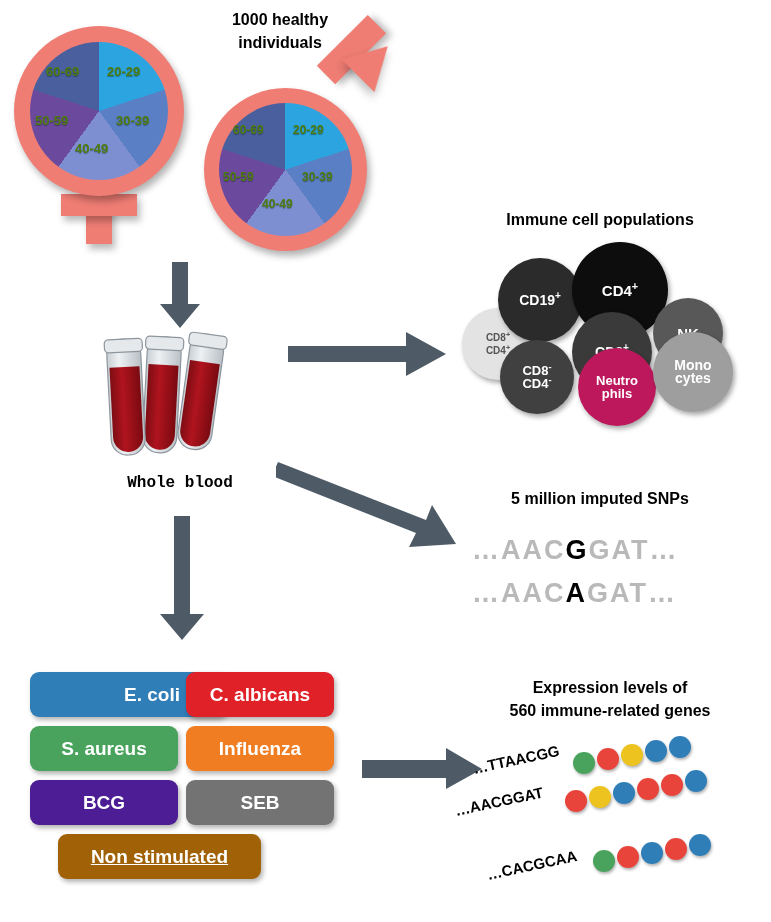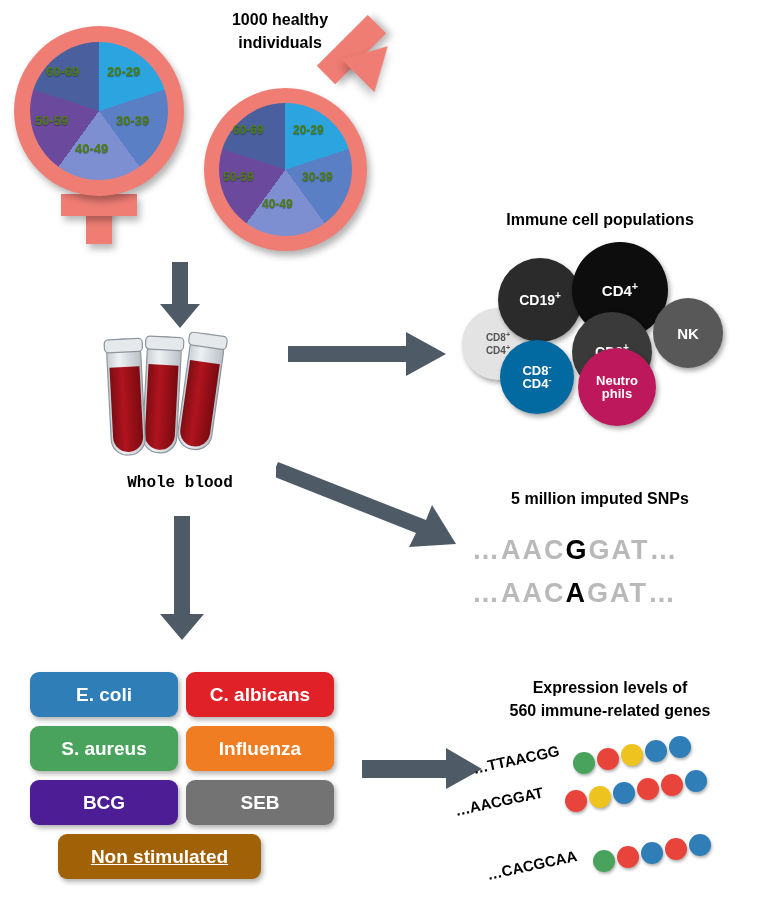--- a/index.html
+++ b/index.html
@@ -206,46 +206,52 @@
         <span>CD8<sup>+</sup></span>
       </div>
   </div>
 
   <div class="cell" style="left:203px;top:58px;width:70px;height:70px;background:#585858;color:#ffffff;font-size:15px;">
     <div>
         <span>NK</span>
       </div>
   </div>
 
-  <div class="cell" style="left:50px;top:100px;width:74px;height:74px;background:#0369a1;color:#ffffff;font-size:13px;">
+  <div class="cell" style="left:50px;top:100px;width:74px;height:74px;background:#404040;color:#ffffff;font-size:13px;">
     <div>
         <span>CD8<sup>-</sup></span>
         <span>CD4<sup>-</sup></span>
       </div>
   </div>
 
   <div class="cell" style="left:128px;top:108px;width:78px;height:78px;background:#be185d;color:#ffffff;font-size:13px;">
     <div>
         <span>Neutro</span>
         <span>phils</span>
       </div>
   </div>
 
+  <div class="cell" style="left:203px;top:92px;width:80px;height:80px;background:#9e9e9e;color:#ffffff;font-size:14px;">
+    <div>
+        <span>Mono</span>
+        <span>cytes</span>
+      </div>
+  </div>
 </div>
 
 <div class="ttl abs" style="left:450px;top:487px;width:300px;">5 million imputed SNPs</div>
 
 <div class="seq" style="left:472px;top:535px;">
   <span>…AAC</span><b>G</b><span>GAT…</span>
 </div>
 <div class="seq" style="left:472px;top:578px;">
   <span>…AAC</span><b>A</b><span>GAT…</span>
 </div>
 
-<div class="stim" style="left:30px;top:672px;width:148px;height:45px;background:#2f7eb8;">E. coli</div>
+<div class="stim" style="left:30px;top:672px;width:148px;height:45px;background:#2f7eb8;padding-left:48px;">E. coli</div>
 <div class="stim" style="left:186px;top:672px;width:148px;height:45px;background:#e02128;">C. albicans</div>
 <div class="stim" style="left:30px;top:726px;width:148px;height:45px;background:#49a35c;">S. aureus</div>
 <div class="stim" style="left:186px;top:726px;width:148px;height:45px;background:#f07d22;">Influenza</div>
 <div class="stim" style="left:30px;top:780px;width:148px;height:45px;background:#4c1d95;">BCG</div>
 <div class="stim" style="left:186px;top:780px;width:148px;height:45px;background:#737373;">SEB</div>
 <div class="stim" style="left:58px;top:834px;width:203px;height:45px;background:#a16207;text-decoration:underline;">Non stimulated</div>
 
 <svg class="arrow" style="left:362px;top:748px;" width="122" height="42" viewBox="0 0 122 42">
   <path d="M0 12 L84 12 L84 0 L120 21 L84 41 L84 30 L0 30 Z" fill="#4e5a66"></path>
 </svg>

